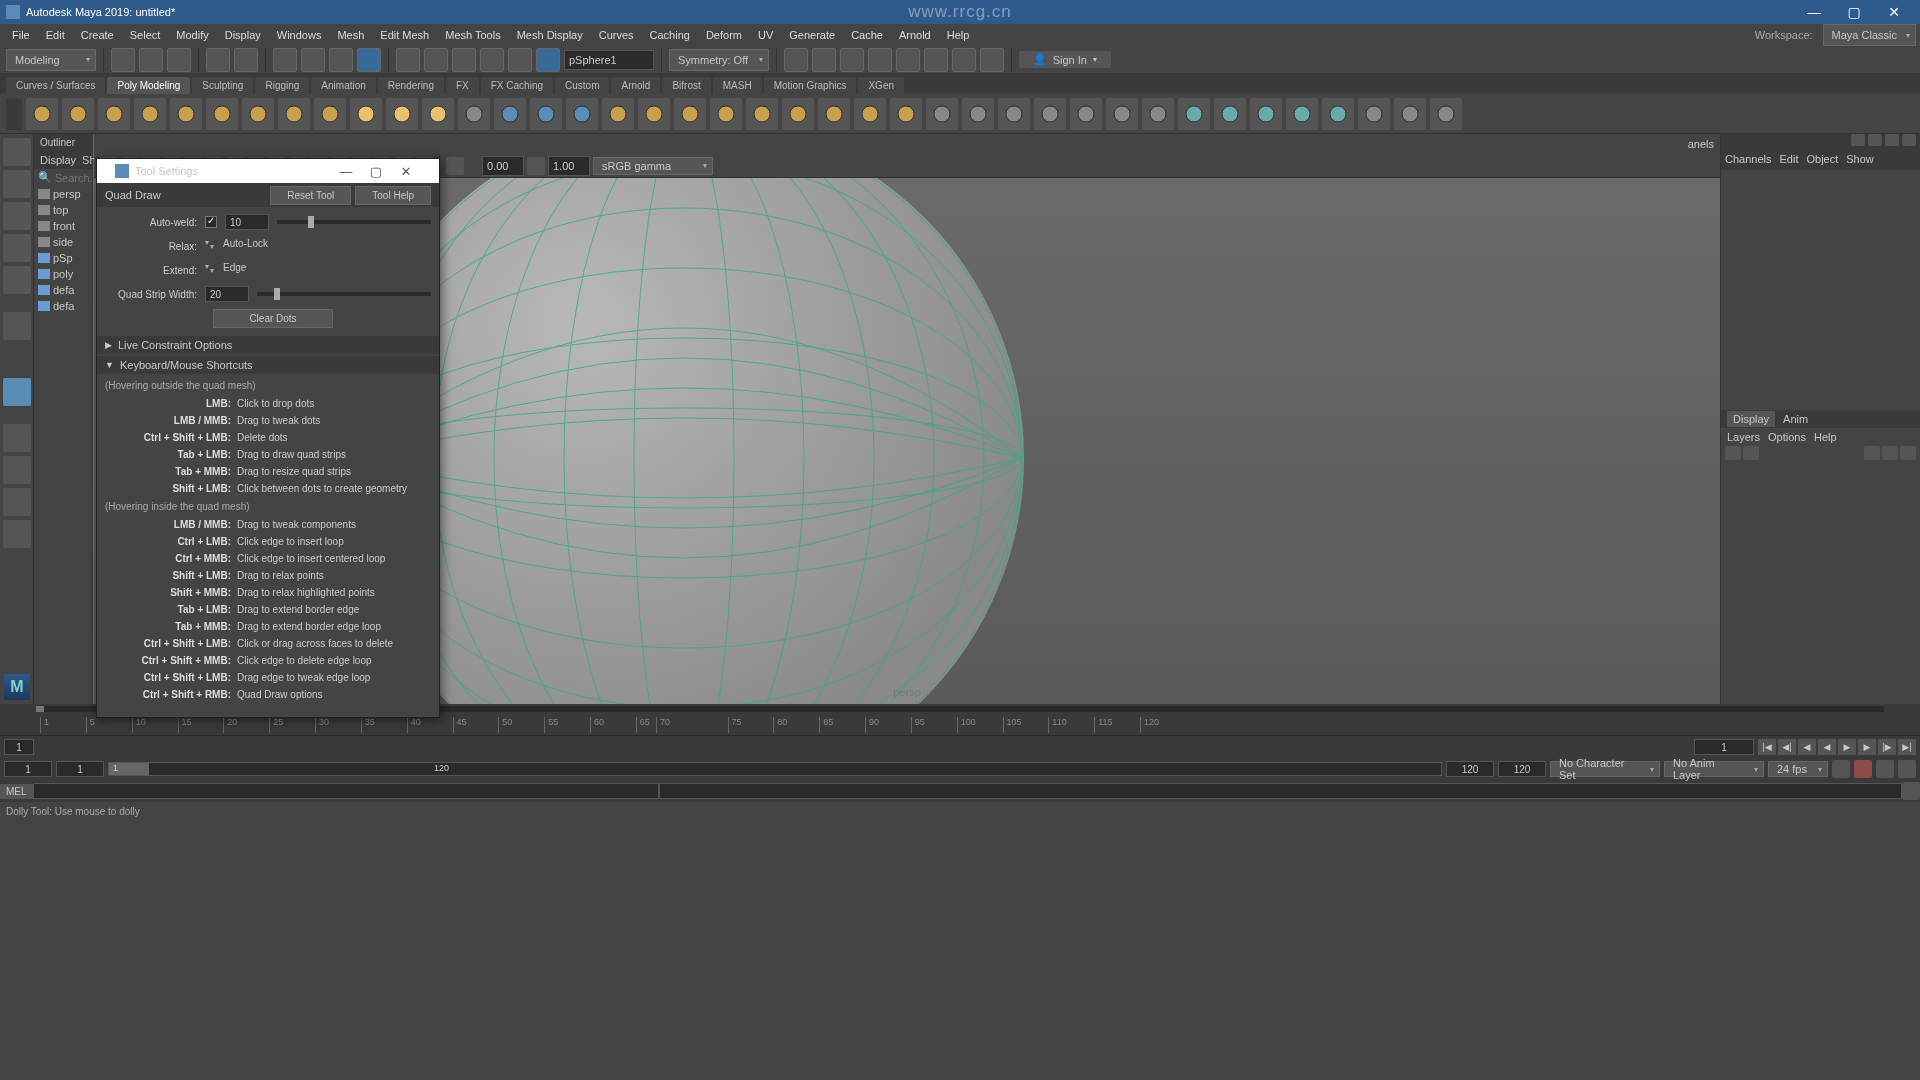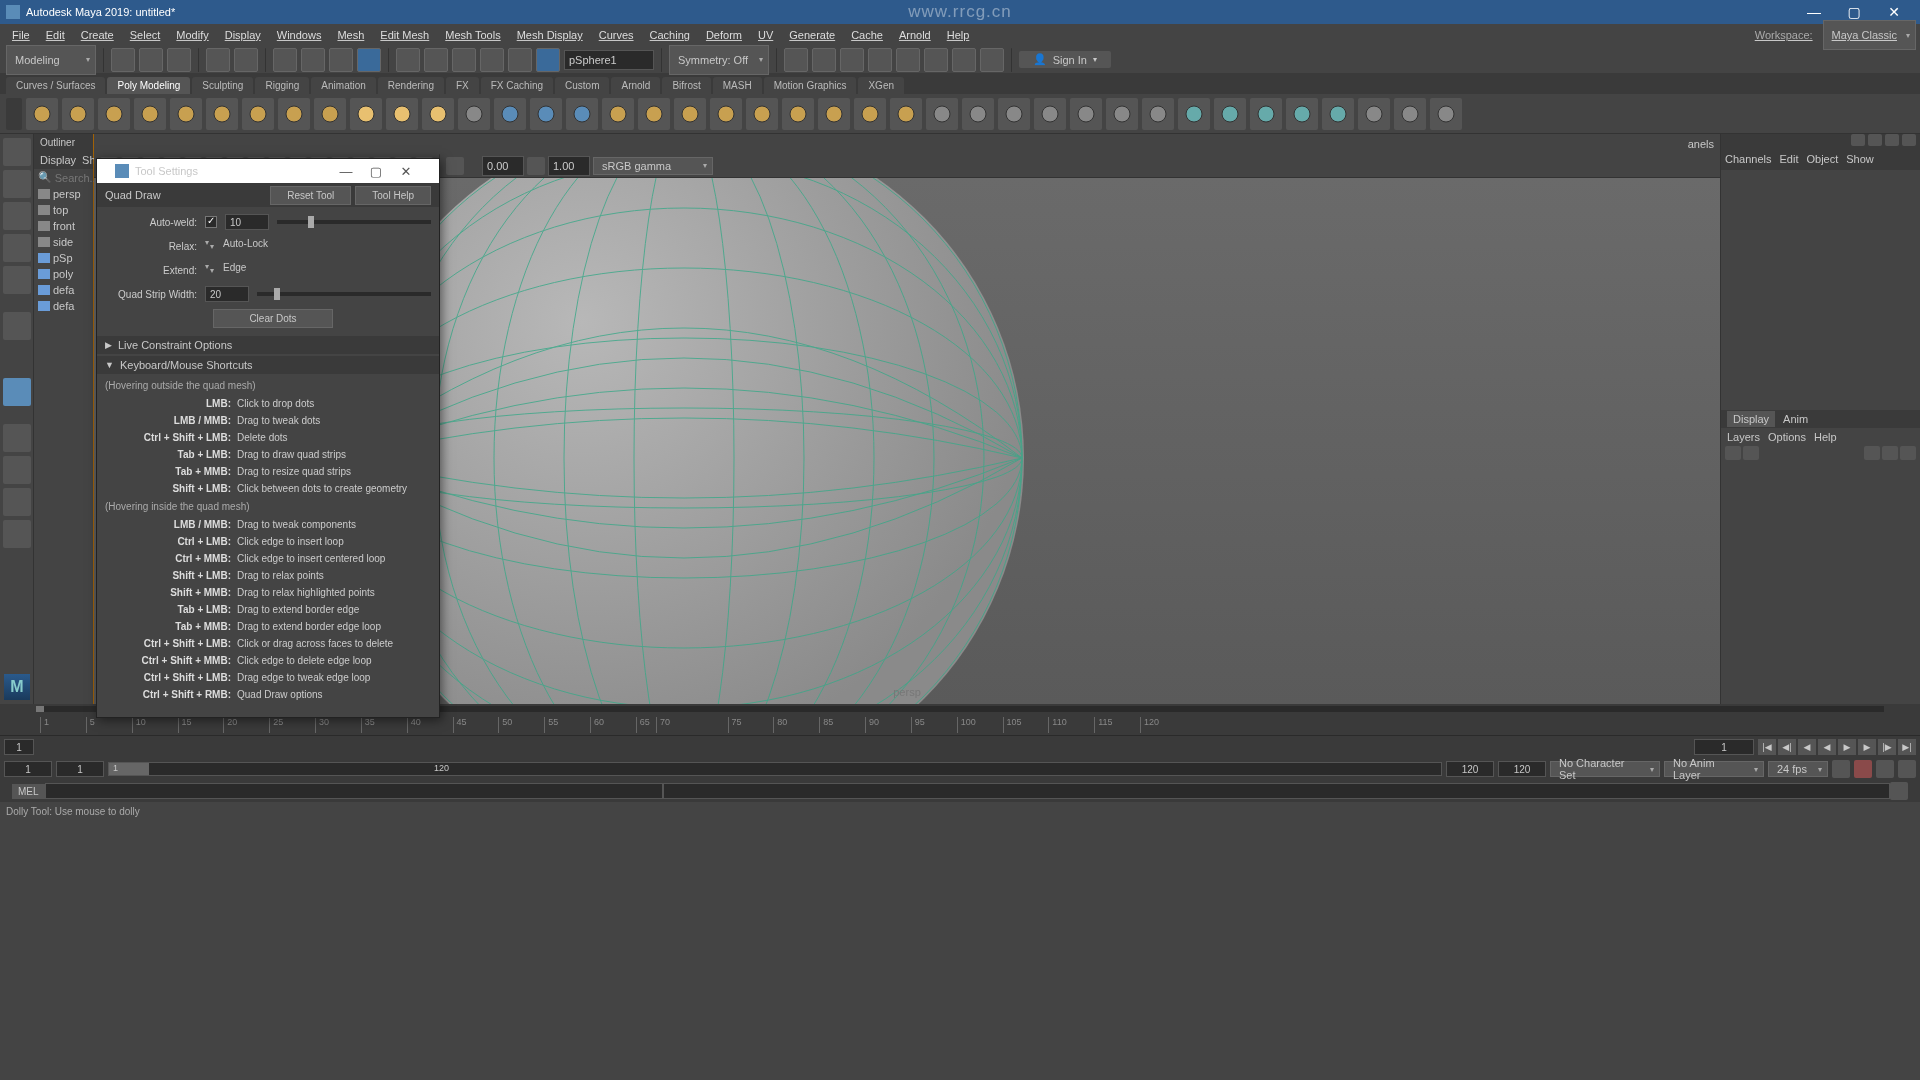--- a/index.html
+++ b/index.html
@@ -5,30 +5,30 @@
 * { margin: 0; padding: 0; box-sizing: border-box; font-family: "Segoe UI", Tahoma, sans-serif; font-size: 11px; color: #c8c8c8; user-select: none; }
 body { background: #444444; width: 1920px; height: 1080px; overflow: hidden; position: relative; }
 
 
 .title-bar { height: 24px; background: #2e5a8c; display: flex; align-items: center; padding: 0 6px; }
 .title-bar .icon { width: 14px; height: 14px; background: #5a8cb8; margin-right: 6px; }
 .title-bar .title { color: #fff; flex: 1; }
 .title-bar .wc { width: 40px; height: 20px; display: flex; align-items: center; justify-content: center; color: #fff; font-size: 14px; }
 
 
-.menu-bar { height: 22px; background: #444; display: flex; align-items: center; padding: 0 4px; text-decoration: underline; }
+.menu-bar { height: 22px; background: #444; display: flex; align-items: center; padding: 0 4px; }
 .menu-bar .item { padding: 3px 8px; color: #ddd; }
 .menu-bar .spacer { flex: 1; }
 .menu-bar .workspace { color: #aaa; margin-right: 10px; }
 
 
 .toolbar-row { height: 28px; background: #444; border-bottom: 1px solid #3a3a3a; display: flex; align-items: center; padding: 0 6px; gap: 4px; }
 .tool-btn { width: 24px; height: 24px; background: #555; border-radius: 2px; border: 1px solid #666; }
 .tool-btn.sep { width: 1px; background: #333; border: none; margin: 0 3px; }
-.dropdown { height: 30px; background: #555; border: 1px solid #666; padding: 0 18px 0 8px; display: flex; align-items: center; position: relative; }
+.dropdown { height: 22px; background: #555; border: 1px solid #666; padding: 0 18px 0 8px; display: flex; align-items: center; position: relative; }
 .dropdown::after { content: "▾"; position: absolute; right: 5px; font-size: 8px; color: #aaa; }
 .input-small { width: 80px; height: 20px; background: #2a2a2a; border: 1px solid #555; padding: 0 4px; color: #ccc; }
 
 
 .shelf-tabs { height: 20px; background: #3a3a3a; display: flex; align-items: flex-end; padding: 0 6px; gap: 2px; }
 .shelf-tab { padding: 3px 10px; background: #444; color: #bbb; border-radius: 3px 3px 0 0; font-size: 10px; }
 .shelf-tab.active { background: #555; color: #fff; }
 
 
 .shelf-icons { height: 40px; background: #444; display: flex; align-items: center; padding: 0 6px; gap: 4px; border-bottom: 1px solid #333; }
@@ -100,21 +100,21 @@
 
 .time-area { background: #3a3a3a; }
 .time-ruler { height: 22px; display: flex; position: relative; border-bottom: 1px solid #2a2a2a; padding: 0 40px; }
 .time-ruler .tick { position: absolute; top: 3px; font-size: 9px; color: #888; border-left: 1px solid #666; padding-left: 3px; height: 16px; }
 .time-range { height: 22px; display: flex; align-items: center; padding: 0 4px; gap: 4px; }
 .time-range input { width: 48px; height: 16px; background: #2a2a2a; border: 1px solid #555; text-align: center; font-size: 10px; }
 .time-range .track { flex: 1; height: 14px; background: #2a2a2a; border: 1px solid #555; position: relative; }
 .time-range .handle { position: absolute; left: 0; width: 40px; height: 12px; background: #666; }
 .play-controls { display: flex; gap: 2px; margin-left: auto; }
 .play-btn { width: 18px; height: 16px; background: #555; display: flex; align-items: center; justify-content: center; font-size: 9px; }
-.cmd-line { height: 22px; background: #3a3a3a; display: flex; align-items: center; padding: 0 12px; }
+.cmd-line { height: 22px; background: #3a3a3a; display: flex; align-items: center; padding: 0 0; }
 .cmd-line .lbl { background: #555; padding: 2px 6px; font-size: 10px; }
 .cmd-line input { flex: 1; height: 16px; background: #2a2a2a; border: 1px solid #555; padding: 0 4px; }
 .status-line { height: 18px; background: #444; padding: 0 6px; display: flex; align-items: center; font-size: 10px; color: #aaa; }
 
 
 .wm-url { position: absolute; top: 2px; left: 50%; transform: translateX(-50%); color: rgba(255,255,255,0.4); font-size: 17px; z-index: 100; letter-spacing: 1px; }
 </style>
 </head>
 <body>
 

